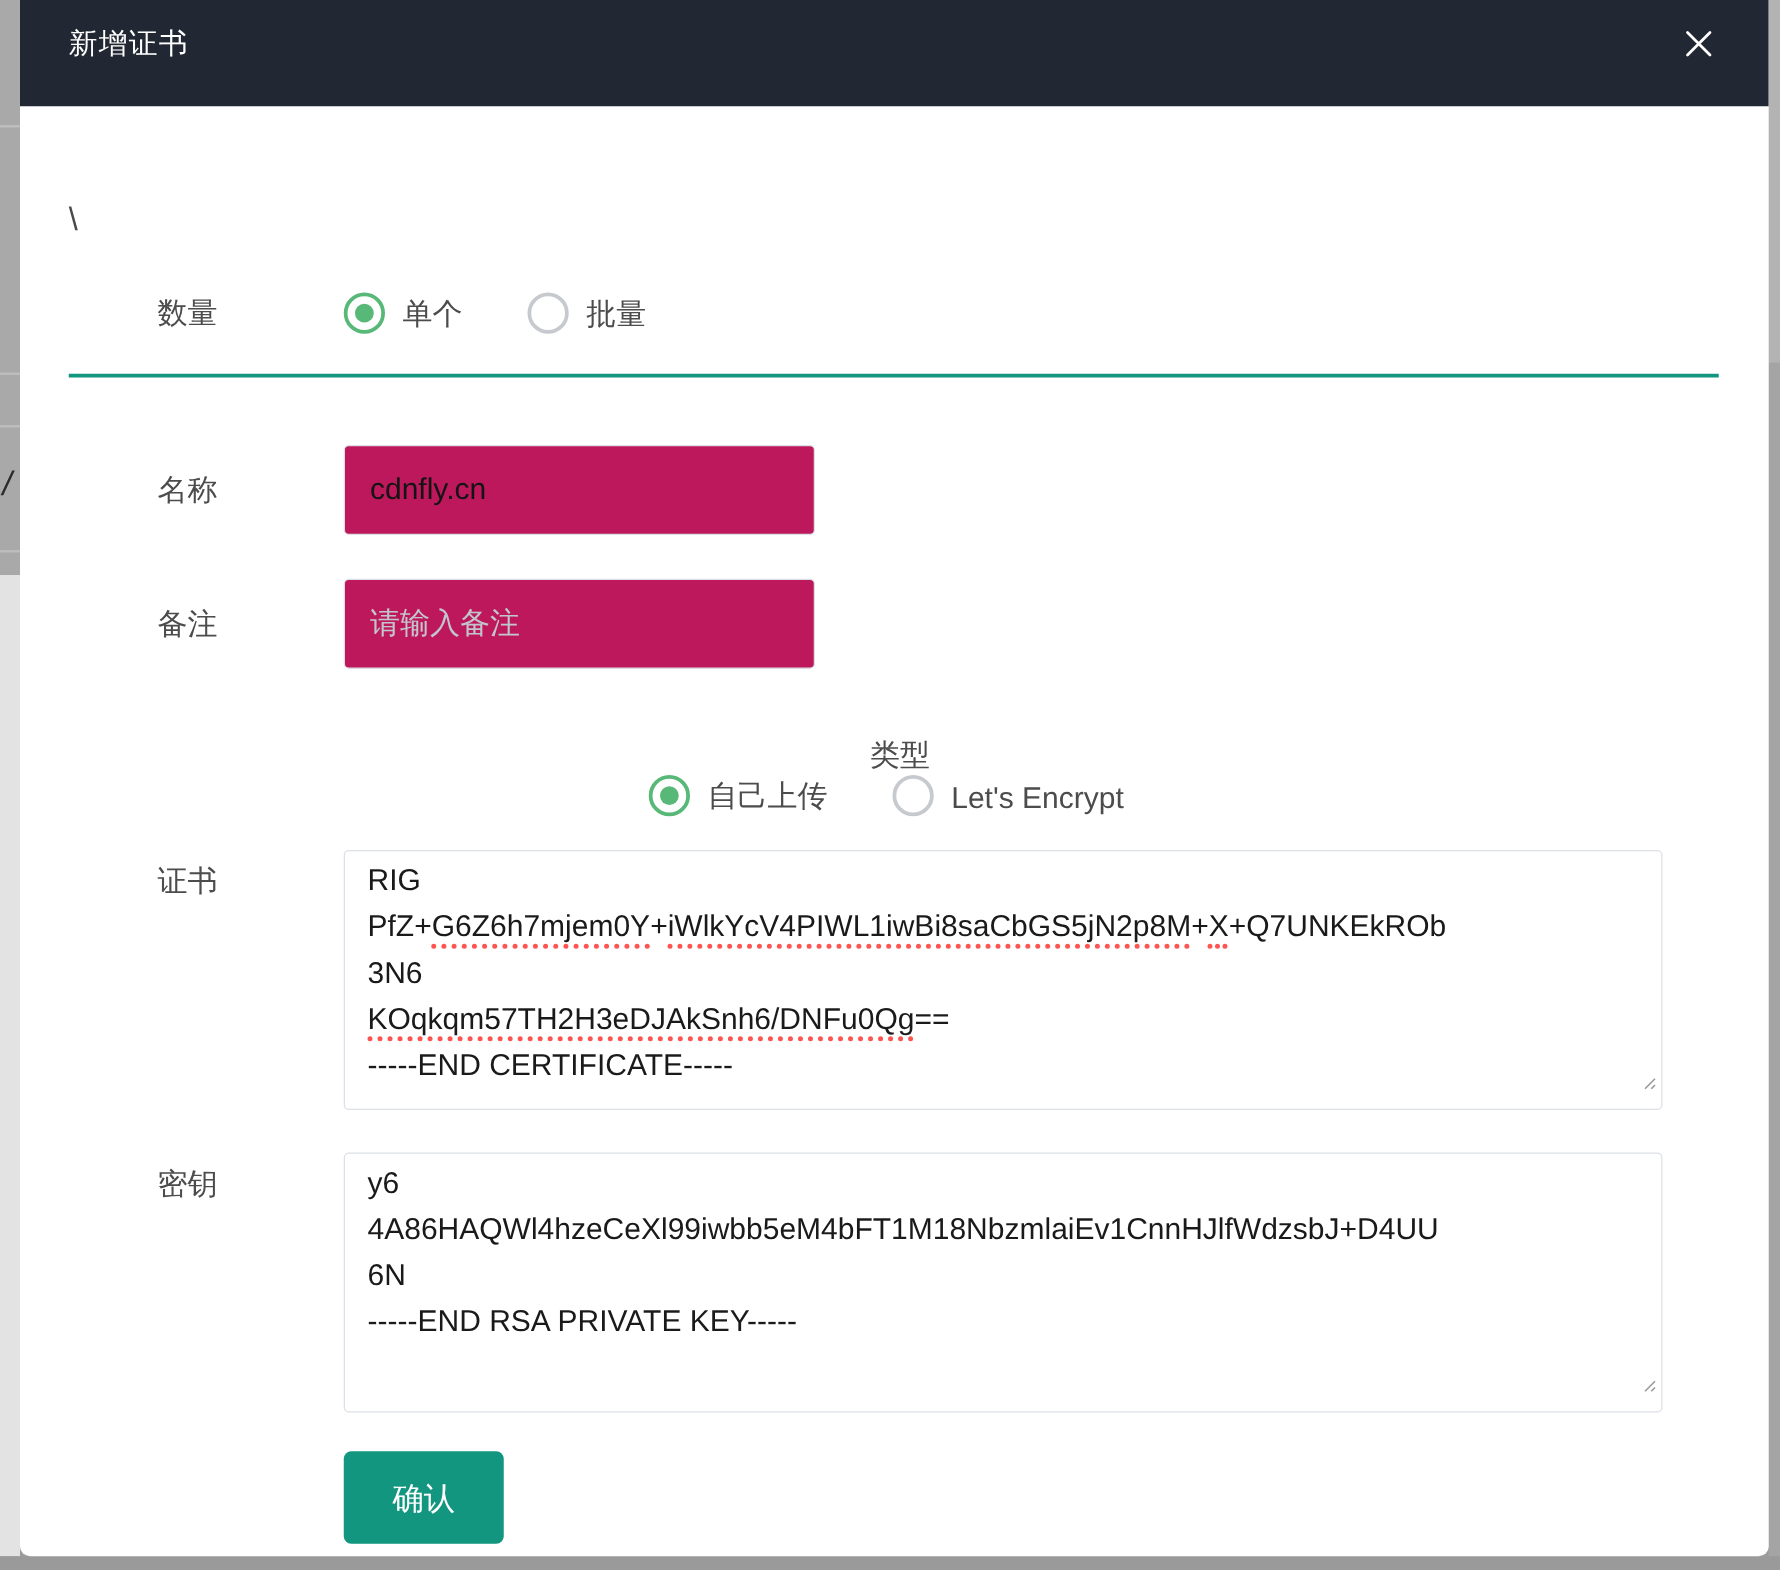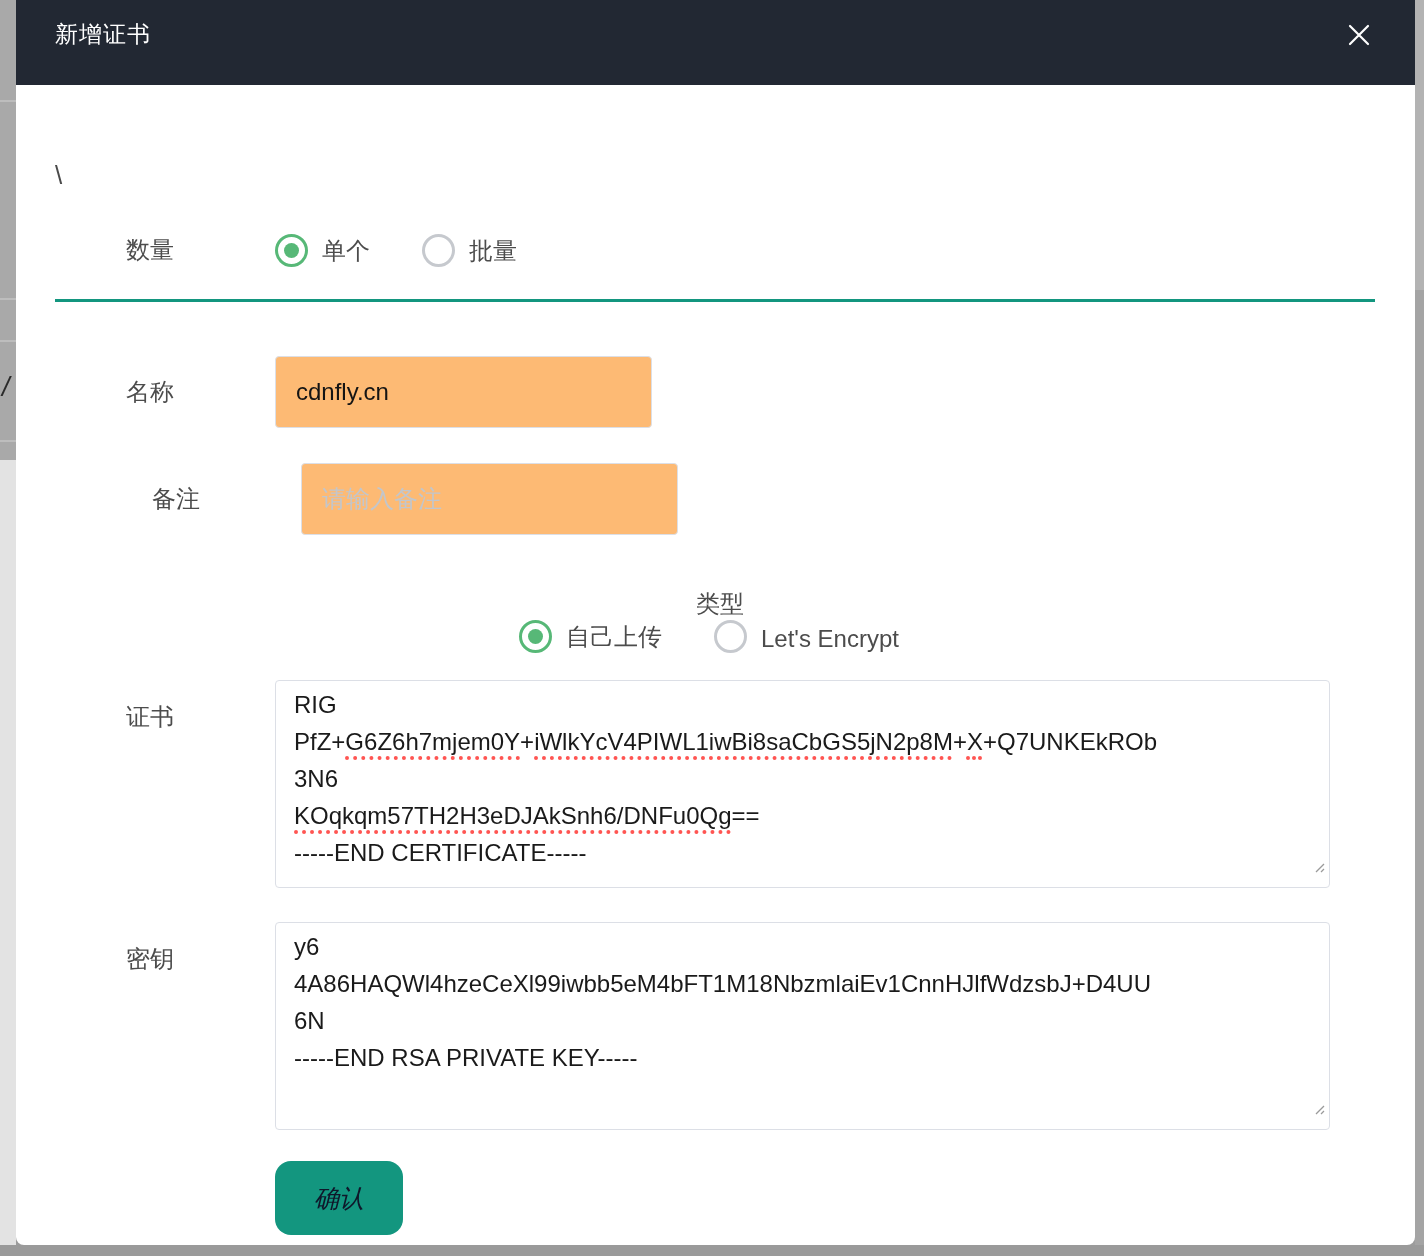--- a/index.html
+++ b/index.html
@@ -30,46 +30,46 @@
     justify-content:space-between; padding:0 40px 16px 39px;
   }
   .modal-title { color:#ffffff; font-size:23px; font-weight:500; letter-spacing:1px; }
   .close-btn { cursor:pointer; display:flex; align-items:center; }
 
   .stray-text { margin:75px 0 0 39px; height:32px; font-size:26px; color:#4a4a4a; }
 
   .row { display:flex; align-items:center; padding-left:39px; }
   .row-label { width:190px; text-align:center; margin-right:30px; font-size:24px; color:#4c4c4c; flex-shrink:0; }
   .row-top { align-items:flex-start; }
-  .row-top .row-label { margin-top:21px; }
+  .row-top .row-label { margin-top:9px; }
 
   .row-quantity { margin-top:36px; height:44px; }
   .divider { height:3px; background:#13967f; margin:27px 40px 0 39px; }
   .row-name { margin-top:54px; }
-  .row-remark { margin-top:35px;margin-left:26px; }
+  .row-remark { margin-top:35px; }
   .row-type { margin-top:53px; height:44px;flex-direction:column; }
   .row-cert { margin-top:48px; }
   .row-key { margin-top:34px; }
 
   .radio-group { display:flex; align-items:center; }
   .radio-option { display:flex; align-items:flex-end; margin-right:52px; cursor:pointer; }
   .radio-circle {
     width:33px; height:33px; border-radius:50%;
     border:3px solid #c6c9ce; background:#fff;
     display:flex; align-items:center; justify-content:center;
   }
   .radio-option.selected .radio-circle { border-color:#57b877; }
   .radio-dot { width:15px; height:15px; border-radius:50%; background:#57b877; display:none; }
   .radio-option.selected .radio-dot { display:block; }
   .radio-label { margin-left:14px; font-size:24px; color:#4c4c4c; }
 
   .text-input {
     width:377px; height:72px; border:1px solid #dcdfe6; border-radius:4px;
     padding:0 20px; font-size:24px; color:#141414; font-family:inherit; outline:none;
-    background:#fdba74;
+    background:#be185d;
   }
   .text-input::placeholder { color:#c2c6cc; }
 
   .textarea {
     position:relative; width:1055px; height:208px;
     border:1px solid #dcdfe6; border-radius:4px;
     padding:5px 18px; font-size:24px; line-height:37px; color:#1a1a1a;
     overflow:hidden; background:#fff; cursor:text;
   }
   .ta-line { white-space:nowrap; }
@@ -77,22 +77,22 @@
     text-decoration-line:underline;
     text-decoration-style:dotted;
     text-decoration-color:#ff5552;
     text-decoration-thickness:3.5px;
     text-underline-offset:6px;
   }
   .resize-handle { position:absolute; right:3px; bottom:3px; cursor:nwse-resize; }
 
   .confirm-btn {
     display:block; margin:31px 0 0 259px; width:128px; height:74px;
-    background:#13967f; color:#0f172a; font-size:25px; border:none;
-    border-radius:16px; cursor:pointer; font-family:inherit;font-style:italic;
+    background:#13967f; color:#ffffff; font-size:25px; border:none;
+    border-radius:6px; cursor:pointer; font-family:inherit;
   }
 </style>
 </head>
 <body>
 
 <div class="bg-strip-left">
   <div class="bg-line" style="top:100px"></div>
   <div class="bg-line" style="top:298px"></div>
   <div class="bg-line" style="top:340px"></div>
   <div class="bg-line" style="top:440px"></div>

